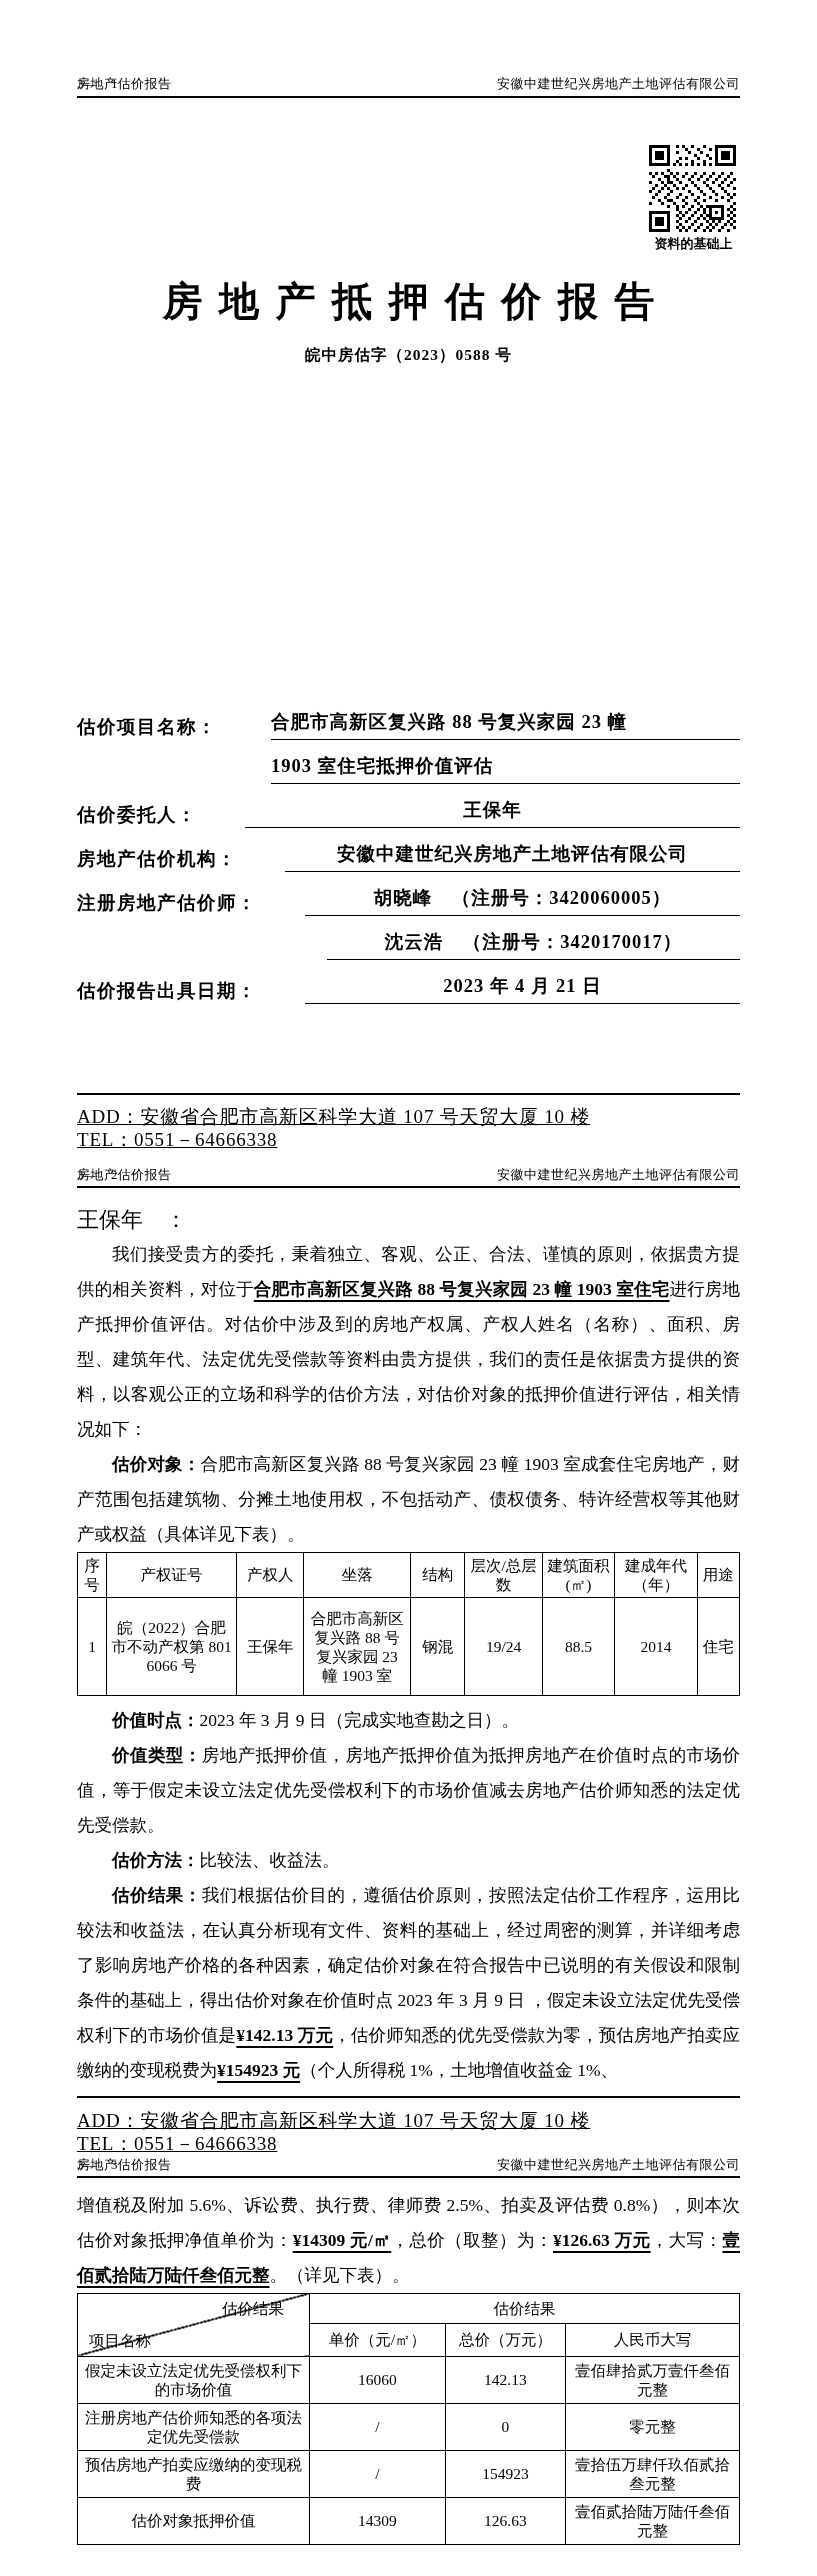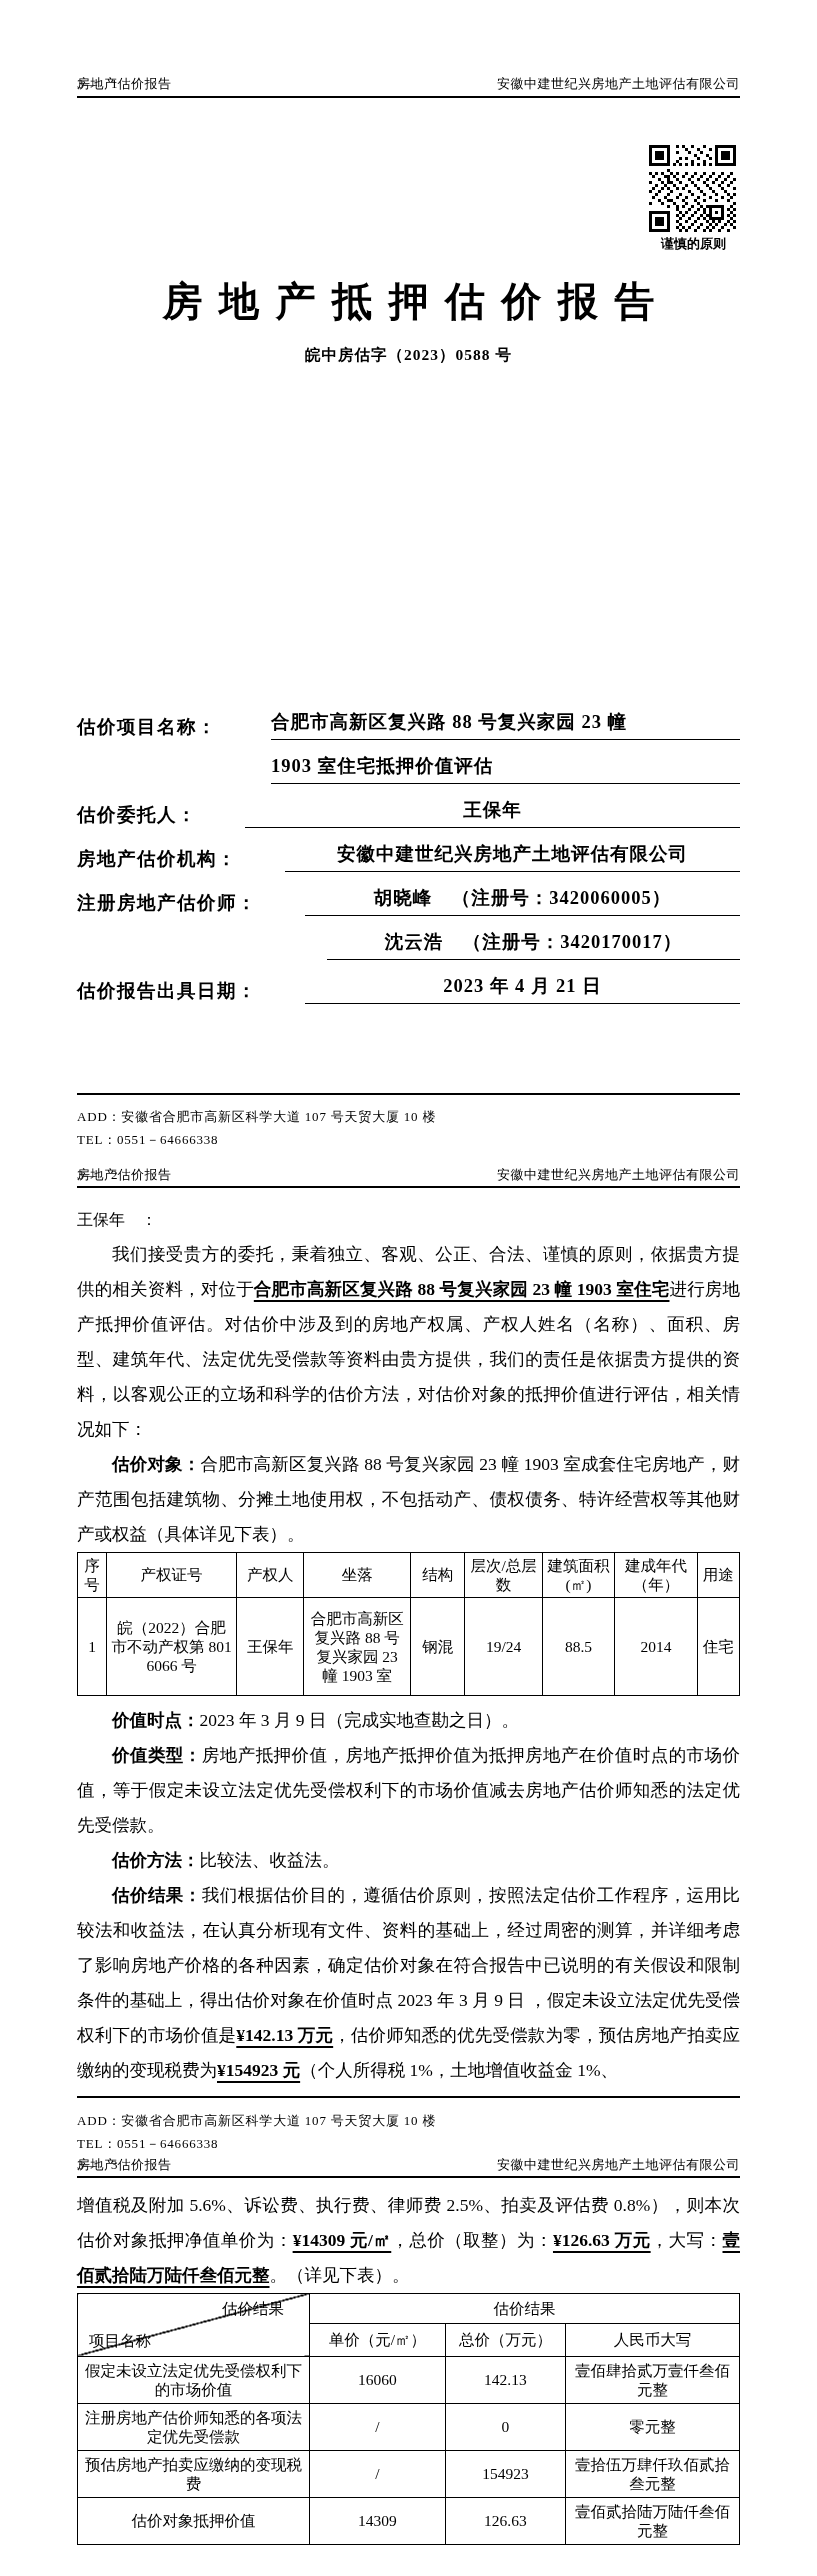--- a/index.html
+++ b/index.html
@@ -15,21 +15,21 @@
   .pg-head{
     position:relative; display:flex; justify-content:space-between; align-items:flex-end;
     font-size:13px; line-height:17.5px; padding-bottom:3.1px; border-bottom:2.1px solid #000;
     letter-spacing:0.5px;
   }
   .pg-head .num{ position:absolute; left:0; right:0; text-align:left; }
   .ph1{ padding-top:75px; }
   .ph2{ margin-top:14.4px; }
   .ph3{ margin-top:1px; }
 
-  .pg-foot{ border-top:2.1px solid #000; padding-top:10.3px; font-size:13px; }
+  .pg-foot{ border-top:2.1px solid #000; padding-top:10.3px; font-size:19px;text-decoration:underline; }
   .pg-foot div{ line-height:23px; letter-spacing:0.8px; }
   .f1{ margin-top:89px; }
   .f2{ margin-top:8.2px; }
 
   
   .qr-row{ display:flex; justify-content:flex-end; margin-top:47px; padding-right:2.1px; }
   .qr-box{ width:89px; text-align:center; }
   .qr-box svg{ width:87px; height:87px; display:block; }
   .qr-label{ font-size:13px; font-weight:bold; margin-top:3.1px; white-space:nowrap;
              font-family:"Liberation Sans","DejaVu Sans",sans-serif; }
@@ -44,21 +44,21 @@
             font-family:"Liberation Sans","DejaVu Sans",sans-serif; }
   .w1{ width:146px; flex:0 0 146px; }
   .w2{ width:202px; flex:0 0 202px; }
   .f-spacer{ flex:0 0 auto; }
   .f-value{ flex:1; border-bottom:1.5px solid #000; text-align:center; padding-bottom:5px; letter-spacing:1px; }
   .f-value.left{ text-align:left; }
 
   
   .letter-title{ margin:27px 0 0 0; text-align:center; font-size:19.6px; font-weight:bold;
                  letter-spacing:4.1px; line-height:26px; }
-  .addressee{ margin-top:13.4px; font-size:16px; line-height:35px; }
+  .addressee{ margin-top:13.4px; font-size:22px; line-height:35px; }
   p.body{ margin:0; font-size:17.5px; line-height:35px; text-indent:35px; text-align:justify; }
   p.body.nin{ text-indent:0; }
   .lbl{ font-weight:bold; font-family:"Liberation Sans","DejaVu Sans",sans-serif; }
   .bu{ font-weight:bold; text-decoration:underline; text-decoration-thickness:1.5px; text-underline-offset:4.6px; }
   .p3first{ margin-top:9.3px !important; }
   .pvt{ margin-top:7.2px !important; }
 
   
   table{ border-collapse:collapse; width:100%; table-layout:fixed; font-size:15.5px; border:1.5px solid #000; }
   th,td{ border:1px solid #000; text-align:center; vertical-align:middle;
@@ -127,21 +127,21 @@
           M9 20h1v1H9zM11 20h1v1h-1zM14 20h1v1h-1zM17 20h1v1h-1zM19 20h1v1h-1zM27 20h1v1h-1z
           M9 21h1v1H9zM13 21h1v1h-1zM16 21h1v1h-1zM18 21h1v1h-1zM26 21h1v1h-1zM28 21h1v1h-1z
           M10 22h1v1h-1zM12 22h1v1h-1zM15 22h1v1h-1zM18 22h1v1h-1zM27 22h1v1h-1z
           M9 23h1v1H9zM11 23h1v1h-1zM14 23h1v1h-1zM17 23h1v1h-1zM19 23h1v1h-1zM26 23h1v1h-1zM28 23h1v1h-1z
           M10 24h1v1h-1zM13 24h1v1h-1zM16 24h1v1h-1zM18 24h1v1h-1zM27 24h1v1h-1z
           M9 25h1v1H9zM12 25h1v1h-1zM15 25h1v1h-1zM19 25h1v1h-1zM21 25h1v1h-1zM23 25h1v1h-1zM26 25h1v1h-1zM28 25h1v1h-1z
           M10 26h1v1h-1zM14 26h1v1h-1zM17 26h1v1h-1zM20 26h1v1h-1zM22 26h1v1h-1zM25 26h1v1h-1zM27 26h1v1h-1z
           M9 27h1v1H9zM11 27h1v1h-1zM13 27h1v1h-1zM16 27h1v1h-1zM19 27h1v1h-1zM21 27h1v1h-1zM24 27h1v1h-1zM28 27h1v1h-1z
           M10 28h1v1h-1zM12 28h1v1h-1zM15 28h1v1h-1zM18 28h1v1h-1zM20 28h1v1h-1zM23 28h1v1h-1zM26 28h1v1h-1z"></path>
         </svg>
-        <div class="qr-label">谨慎的原则</div>
+        <div class="qr-label">资料的基础上</div>
       </div>
     </div>
 
     <h1 class="title">房地产抵押估价报告</h1>
     <div class="subtitle">皖中房估字（2023）0588 号</div>
 
     <div class="form">
       <div class="f-row">
         <span class="f-label w1">估价项目名称：</span>
         <span class="f-value left">合肥市高新区复兴路 88 号复兴家园 23 幢</span>

